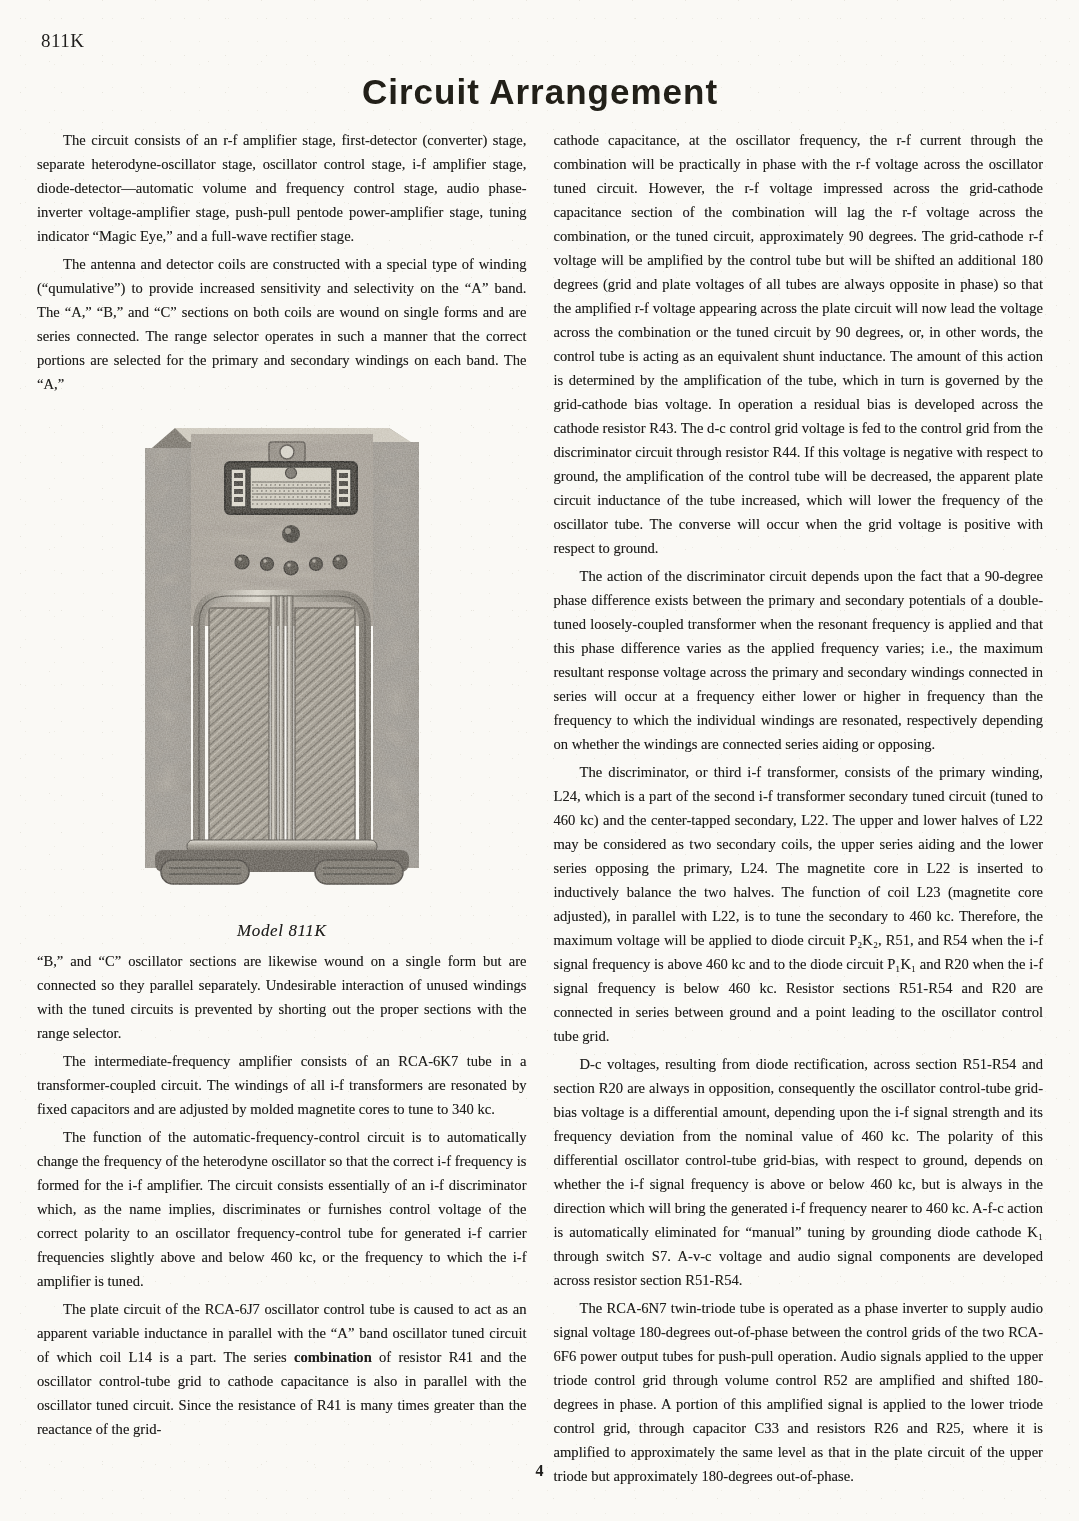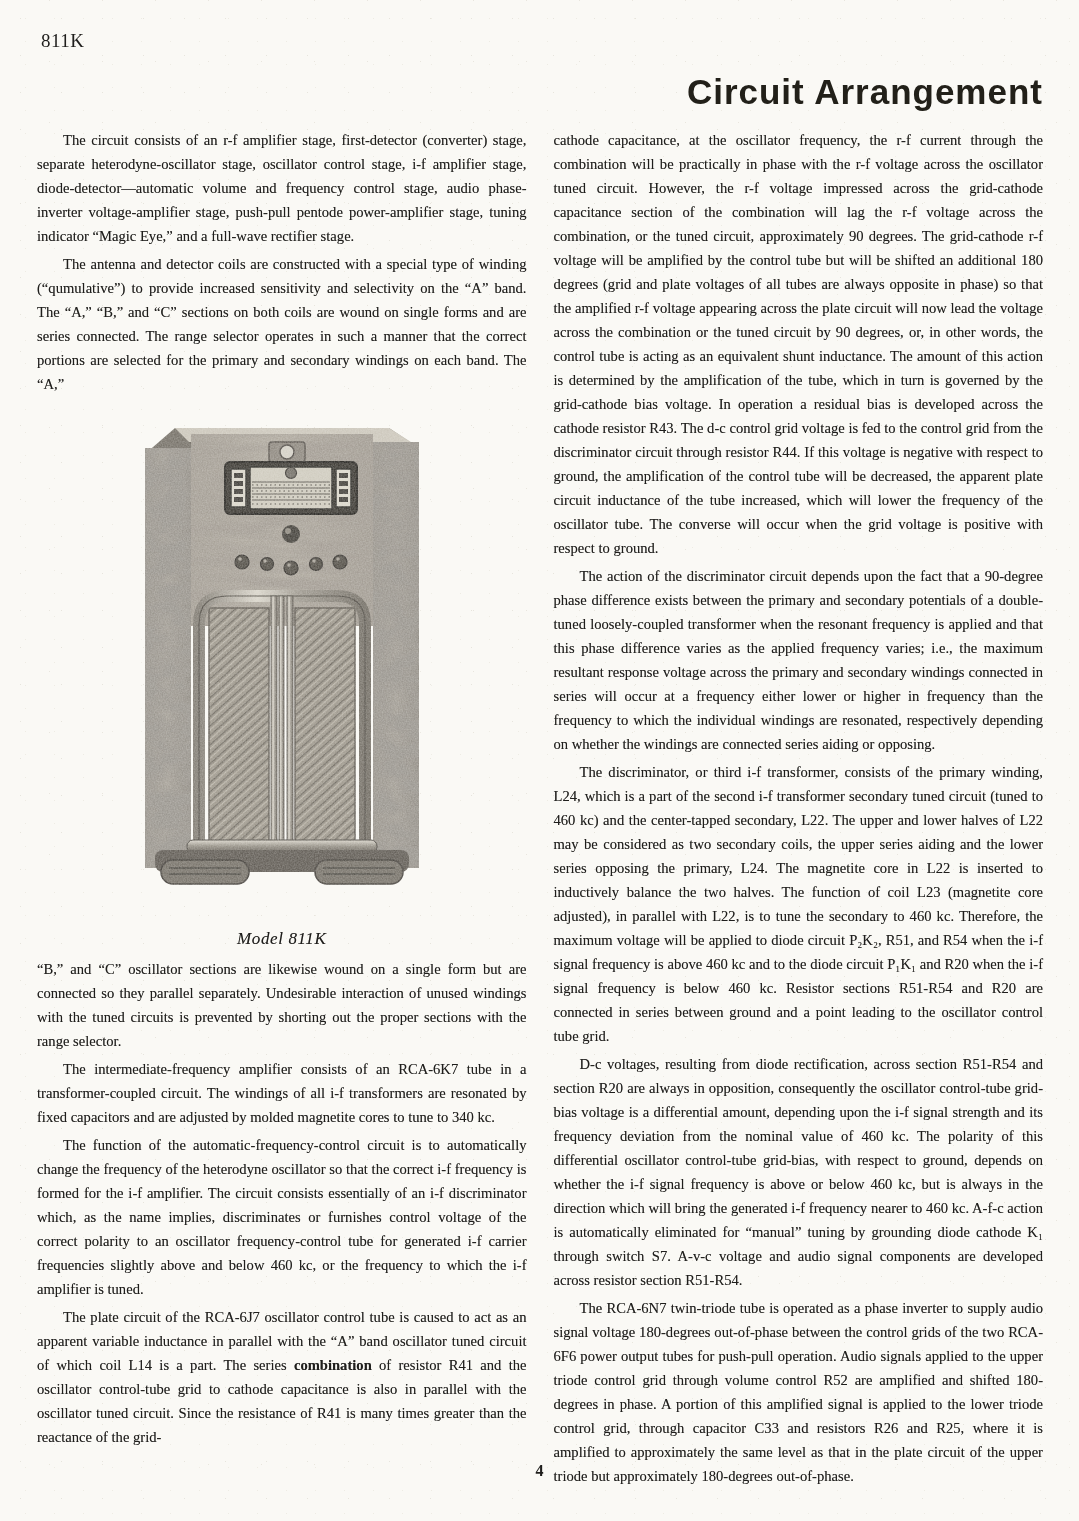--- a/index.html
+++ b/index.html
@@ -21,33 +21,33 @@
     background-size:41px 37px, 29px 23px, 53px 61px;
     background-position:0 0, 11px 7px, 23px 31px;
     opacity:.55;
   }
   .page{position:relative;z-index:1;padding:30px 36px 0 37px;}
   .model-header{
     position:absolute;top:30px;left:41px;
     font-size:19px;font-weight:normal;letter-spacing:.5px;
   }
   .page-title{
-    text-align:right;margin:42px 0 0 0;
+    text-align:center;margin:42px 0 0 0;
     font-family:"Liberation Sans","DejaVu Sans",sans-serif;
     font-weight:700;font-size:35px;letter-spacing:1px;color:#222019;
   }
   .columns{display:flex;gap:27px;margin-top:16px;}
   .col{width:490px;font-size:14.6px;line-height:24px;text-align:justify;
        text-shadow:0 0 .5px rgba(31,30,28,.45);}
   .col p{margin:0 0 4px 0;}
   .indent{text-indent:26px;}
   .noindent{text-indent:0;}
   figure{margin:16px auto 6px auto;width:306px;text-align:center;}
   figcaption{
-    font-style:italic;font-size:17px;letter-spacing:.6px;margin-top:32px;
+    font-style:italic;font-size:17px;letter-spacing:.6px;margin-top:24px;
     text-shadow:0 0 .5px rgba(31,30,28,.4);
   }
   .after-figure-gap{margin-top:18px;}
   .page-number{
     position:absolute;left:0;right:0;top:1462px;text-align:center;
     font-weight:bold;font-size:16px;z-index:1;
   }
 </style>
 </head>
 <body>

